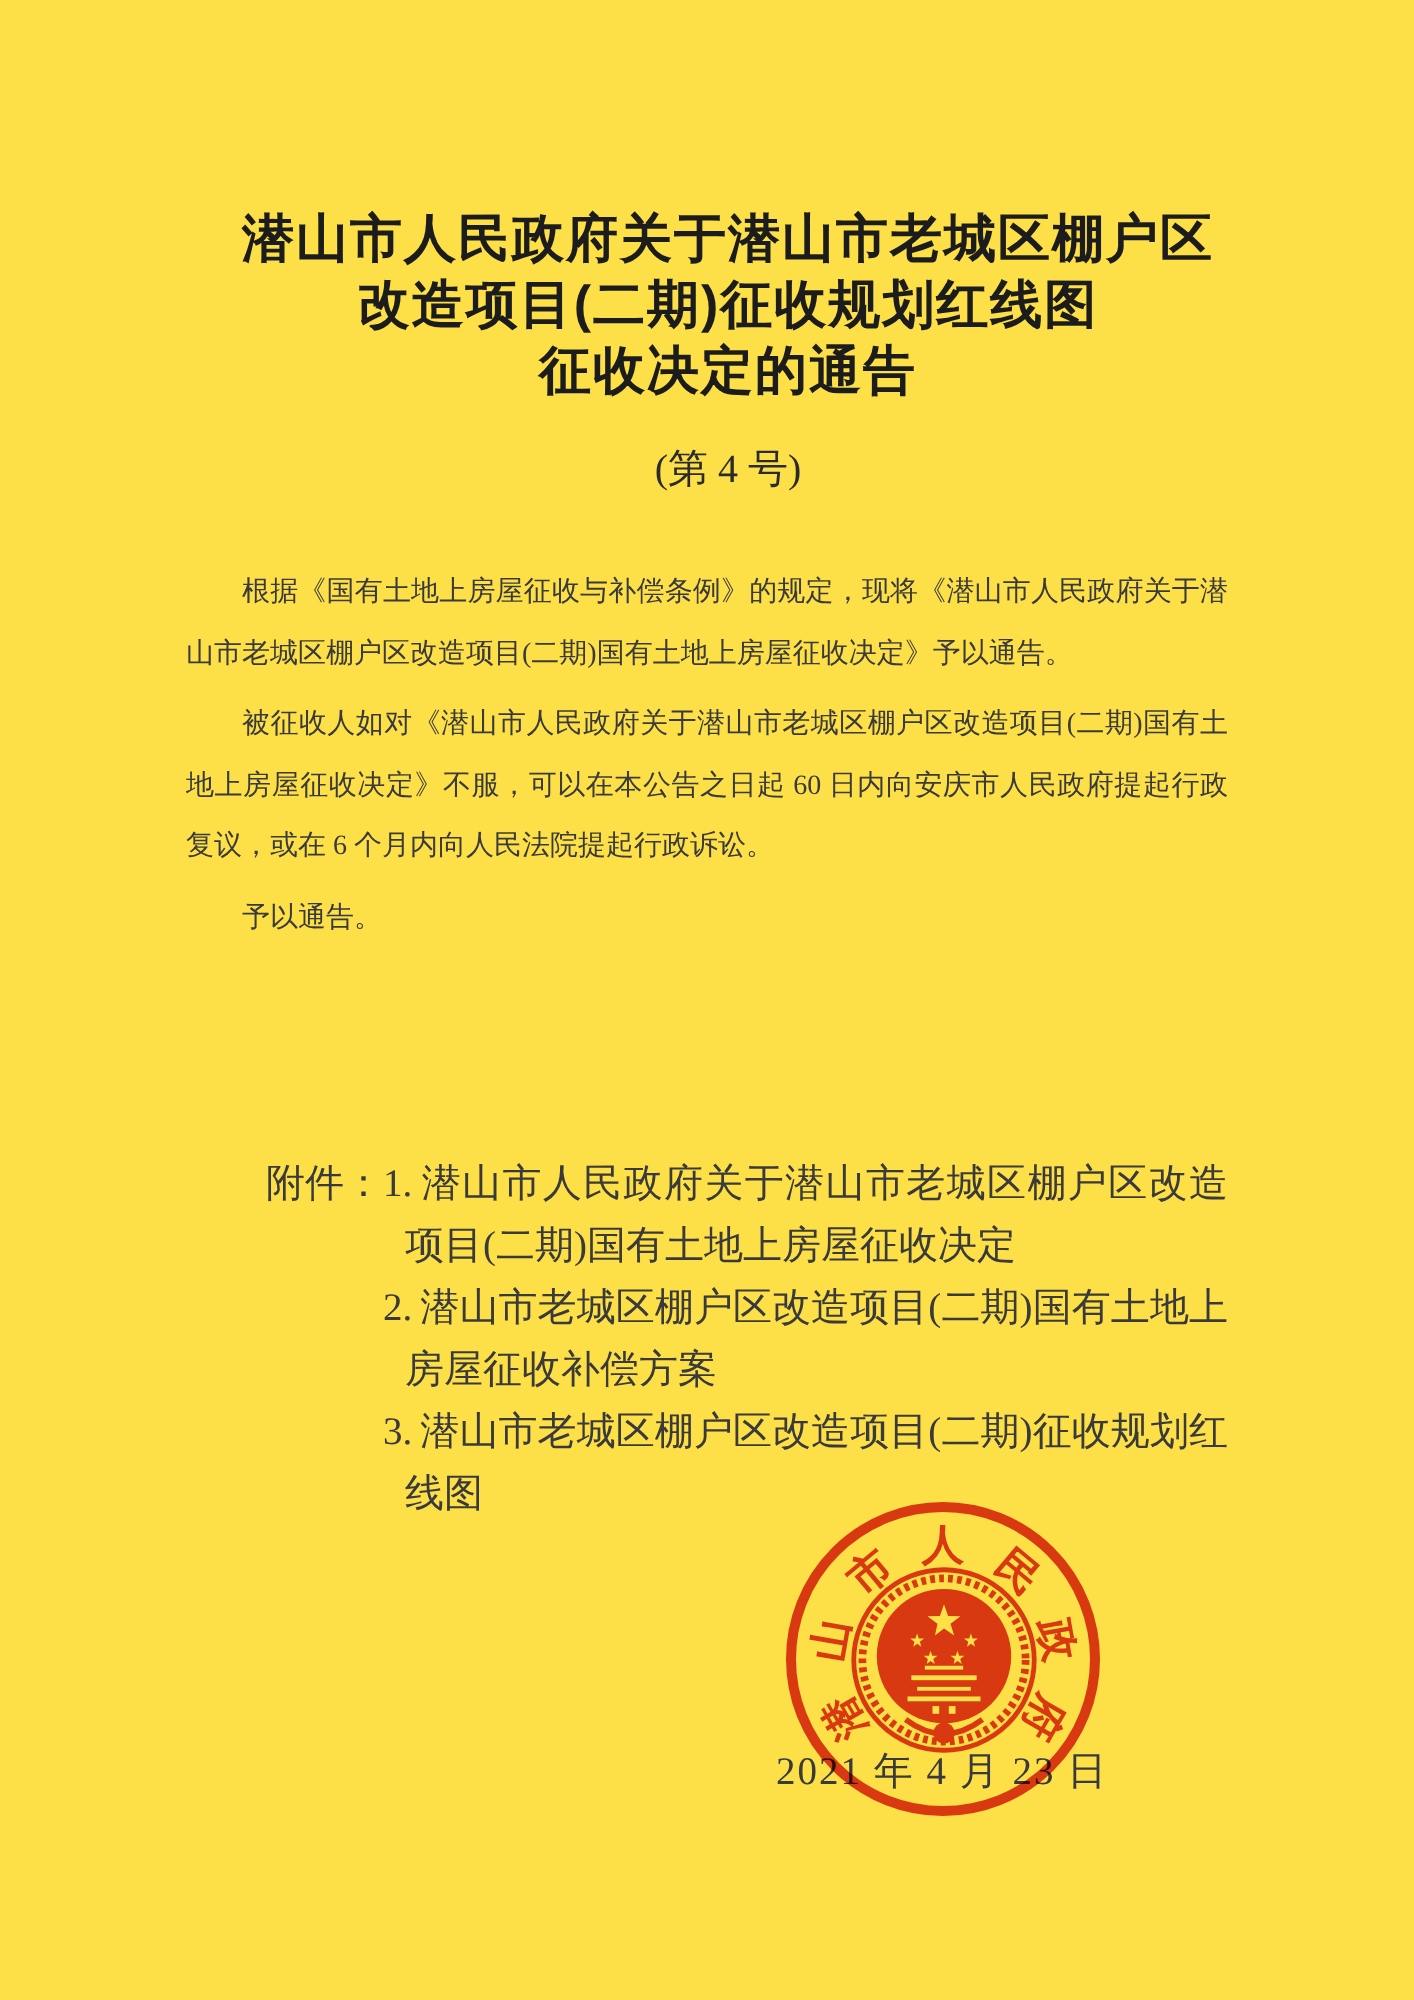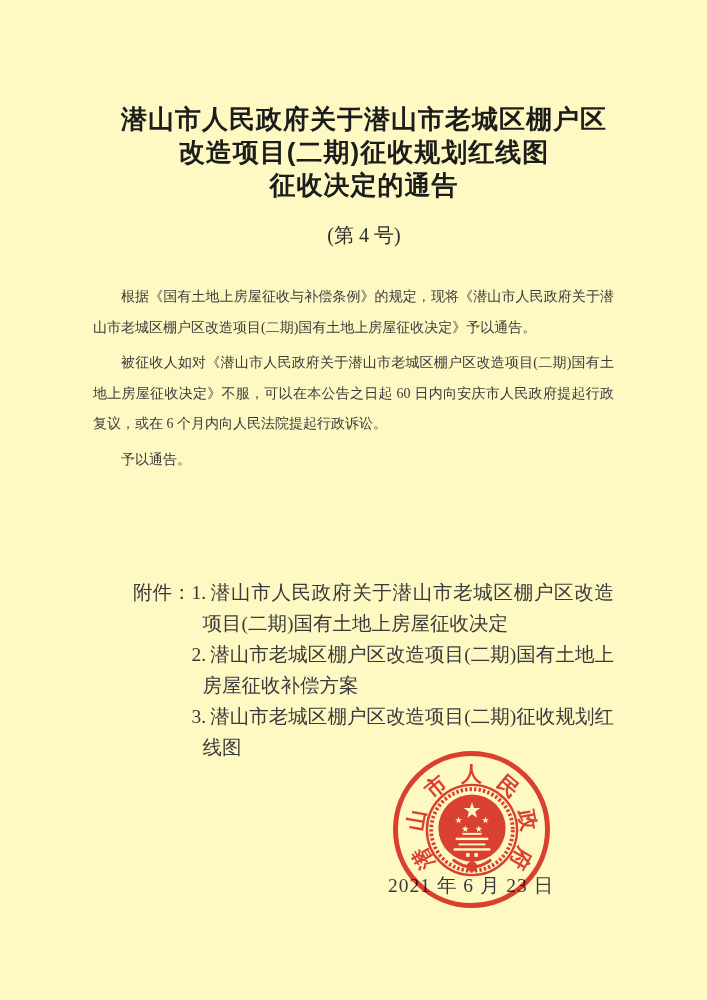--- a/index.html
+++ b/index.html
@@ -4,21 +4,21 @@
 <style>
   html, body {
     margin: 0;
     padding: 0;
     background: #ffffff;
   }
   .page {
     position: relative;
     width: 707px;
     height: 1000px;
-    background: #fef9c3;
+    background: #fde047;
     overflow: hidden;
     font-family: "Liberation Serif", serif;
     color: #333333;
   }
   .doc-title {
     position: absolute;
     top: 103px;
     left: 104px;
     width: 520px;
     text-align: center;
@@ -156,21 +156,21 @@
     <div class="attach-items">
 
         <div class="attach-item"><span class="attach-num">1.</span><span>潜山市人民政府关于潜山市老城区棚户区改造项目(二期)国有土地上房屋征收决定</span></div>
 
         <div class="attach-item"><span class="attach-num">2.</span><span>潜山市老城区棚户区改造项目(二期)国有土地上房屋征收补偿方案</span></div>
 
         <div class="attach-item"><span class="attach-num">3.</span><span>潜山市老城区棚户区改造项目(二期)征收规划红线图</span></div>
       </div>
   </div>
 
-  <div class="sign-date">2021 年 6 月 23 日</div>
+  <div class="sign-date">2021 年 4 月 23 日</div>
 
   <div class="seal" style="--seal-color: #d8302c;">
     <svg class="seal-emblem" viewBox="0 0 100 100" xmlns="http://www.w3.org/2000/svg">
       <defs>
         <polygon id="star5" points="0,-9 2.1,-2.9 8.6,-2.8 3.4,1.1 5.3,7.3 0,3.6 -4.7,7.3 -3.4,1.1 -8.6,-2.8 -2.1,-2.9"></polygon>
       </defs>
       <g fill="none" stroke="#d8302c">
         <circle cx="50" cy="50" r="47" stroke-width="2.5"></circle>
         <circle cx="50" cy="50" r="42.5" stroke-width="4" stroke-dasharray="2.5 2.2"></circle>
         <path d="M30 81 Q50 96 70 81" stroke-width="3"></path>

